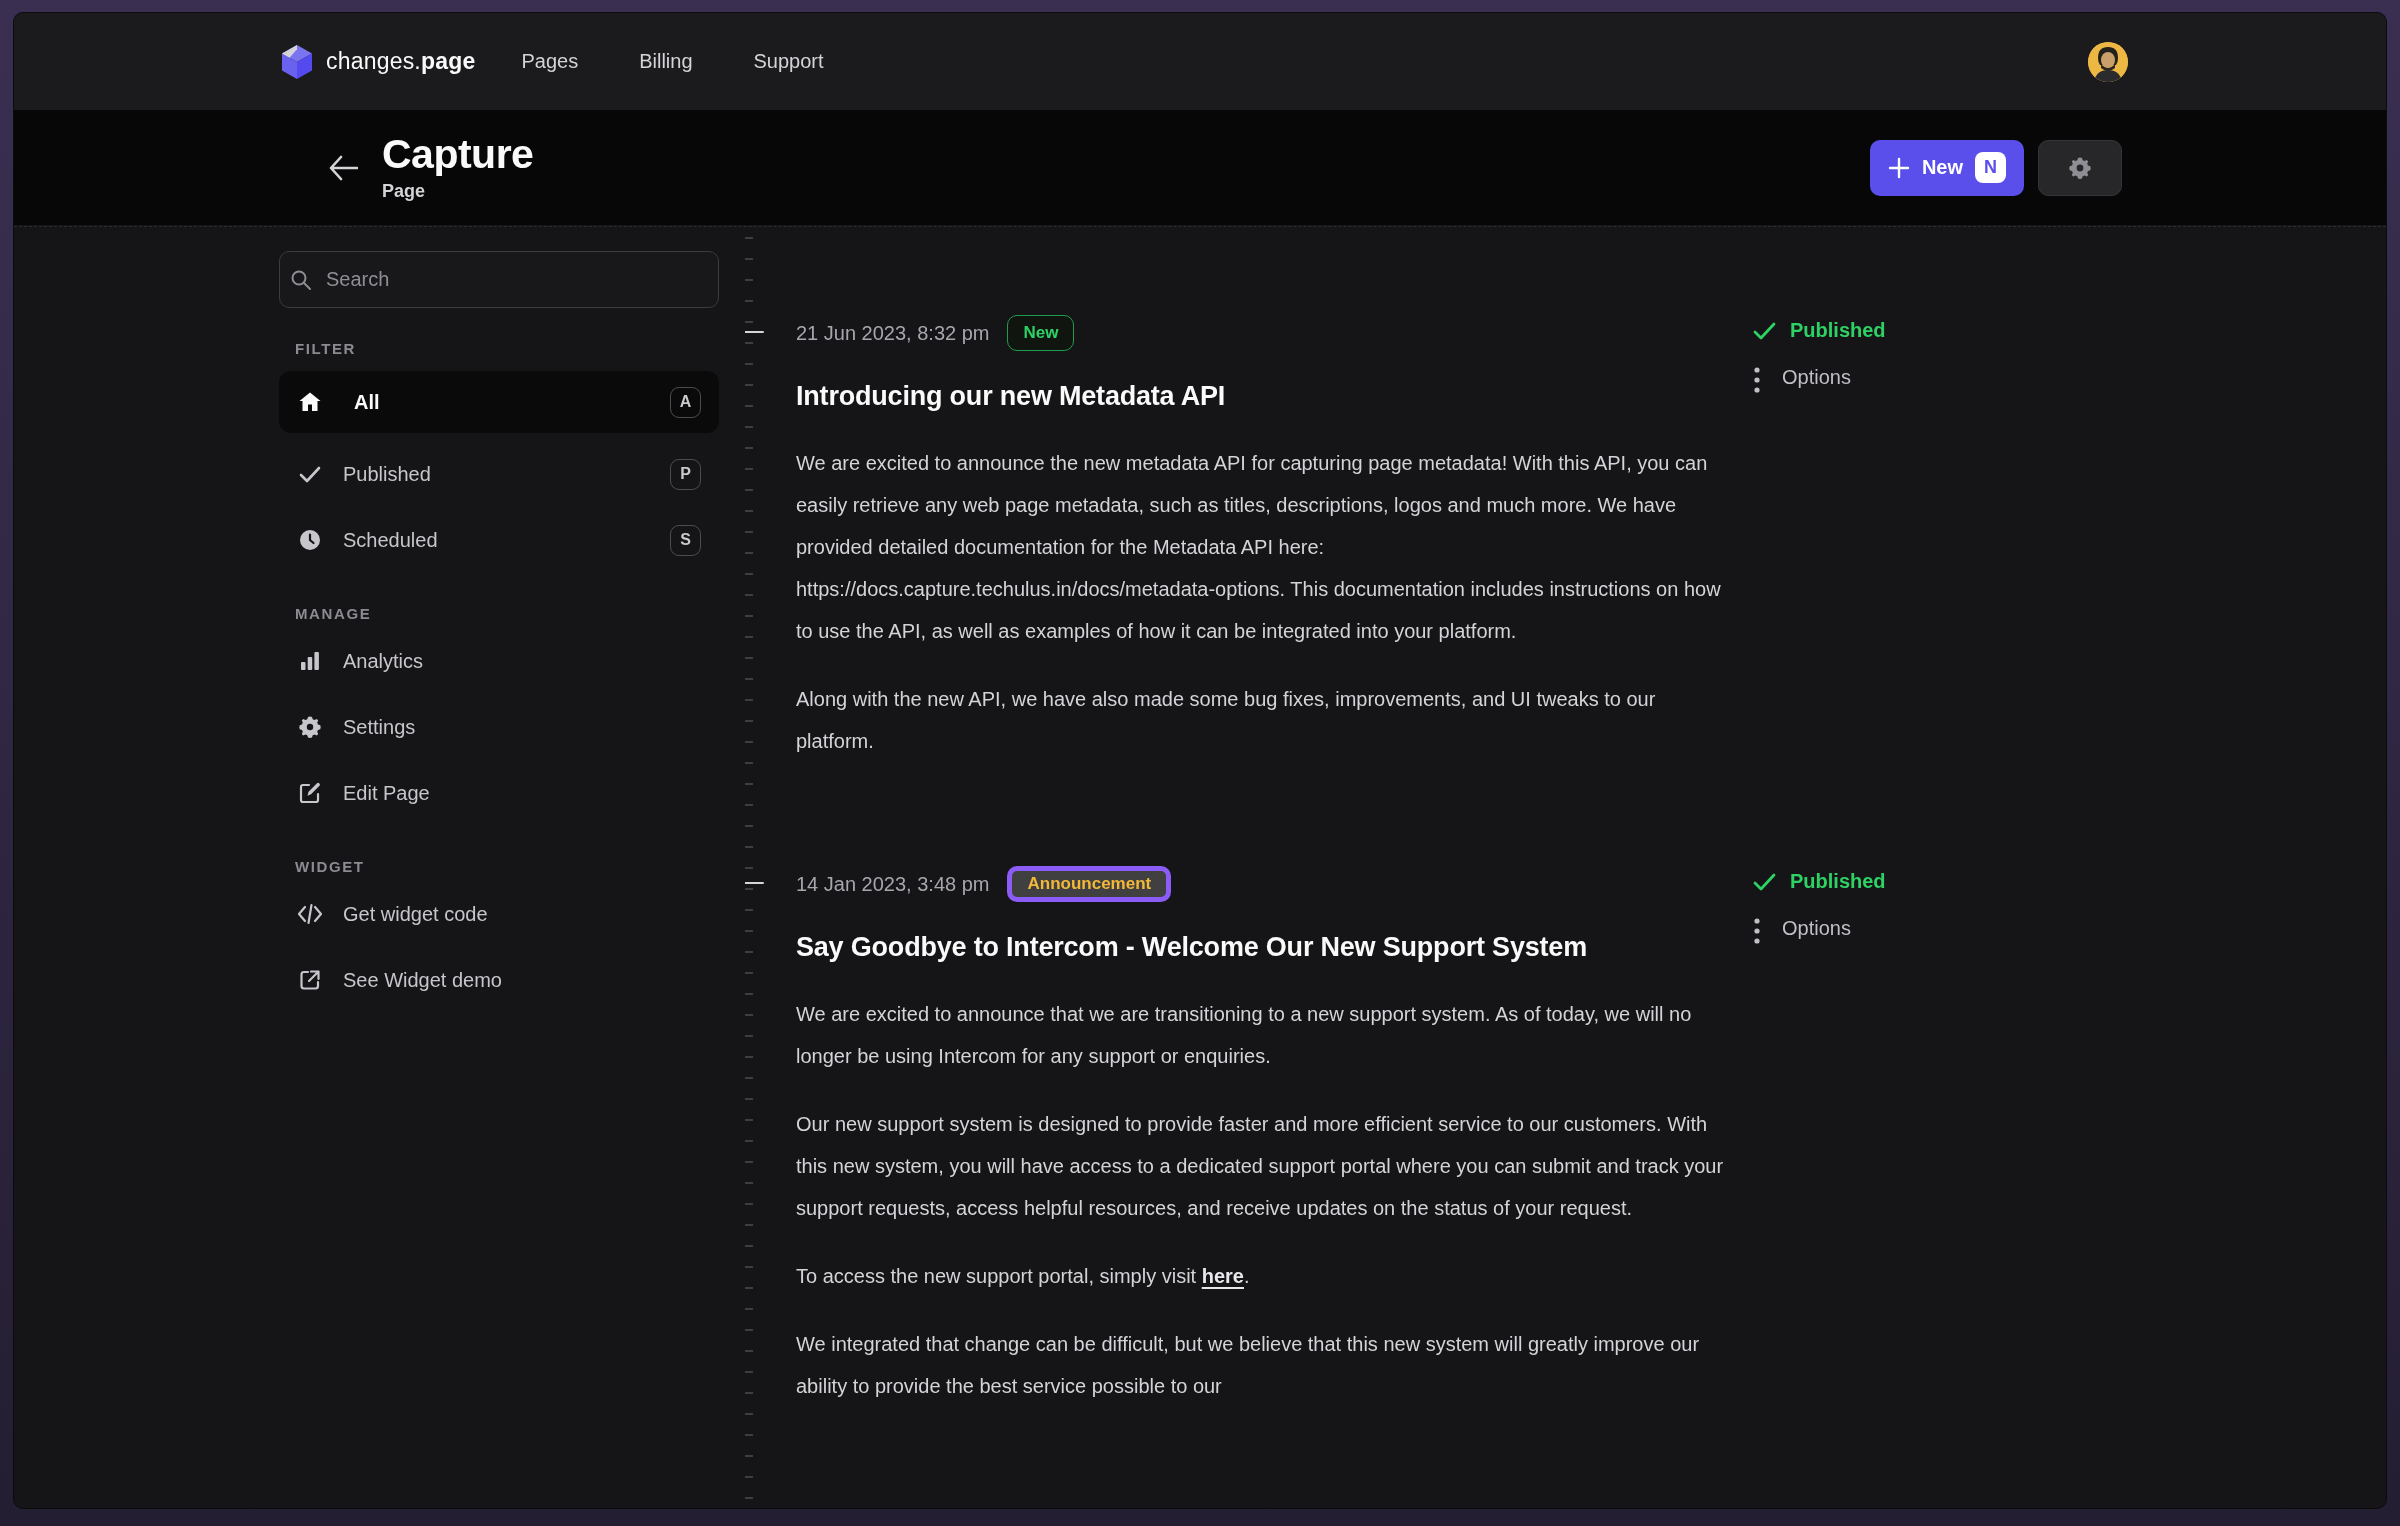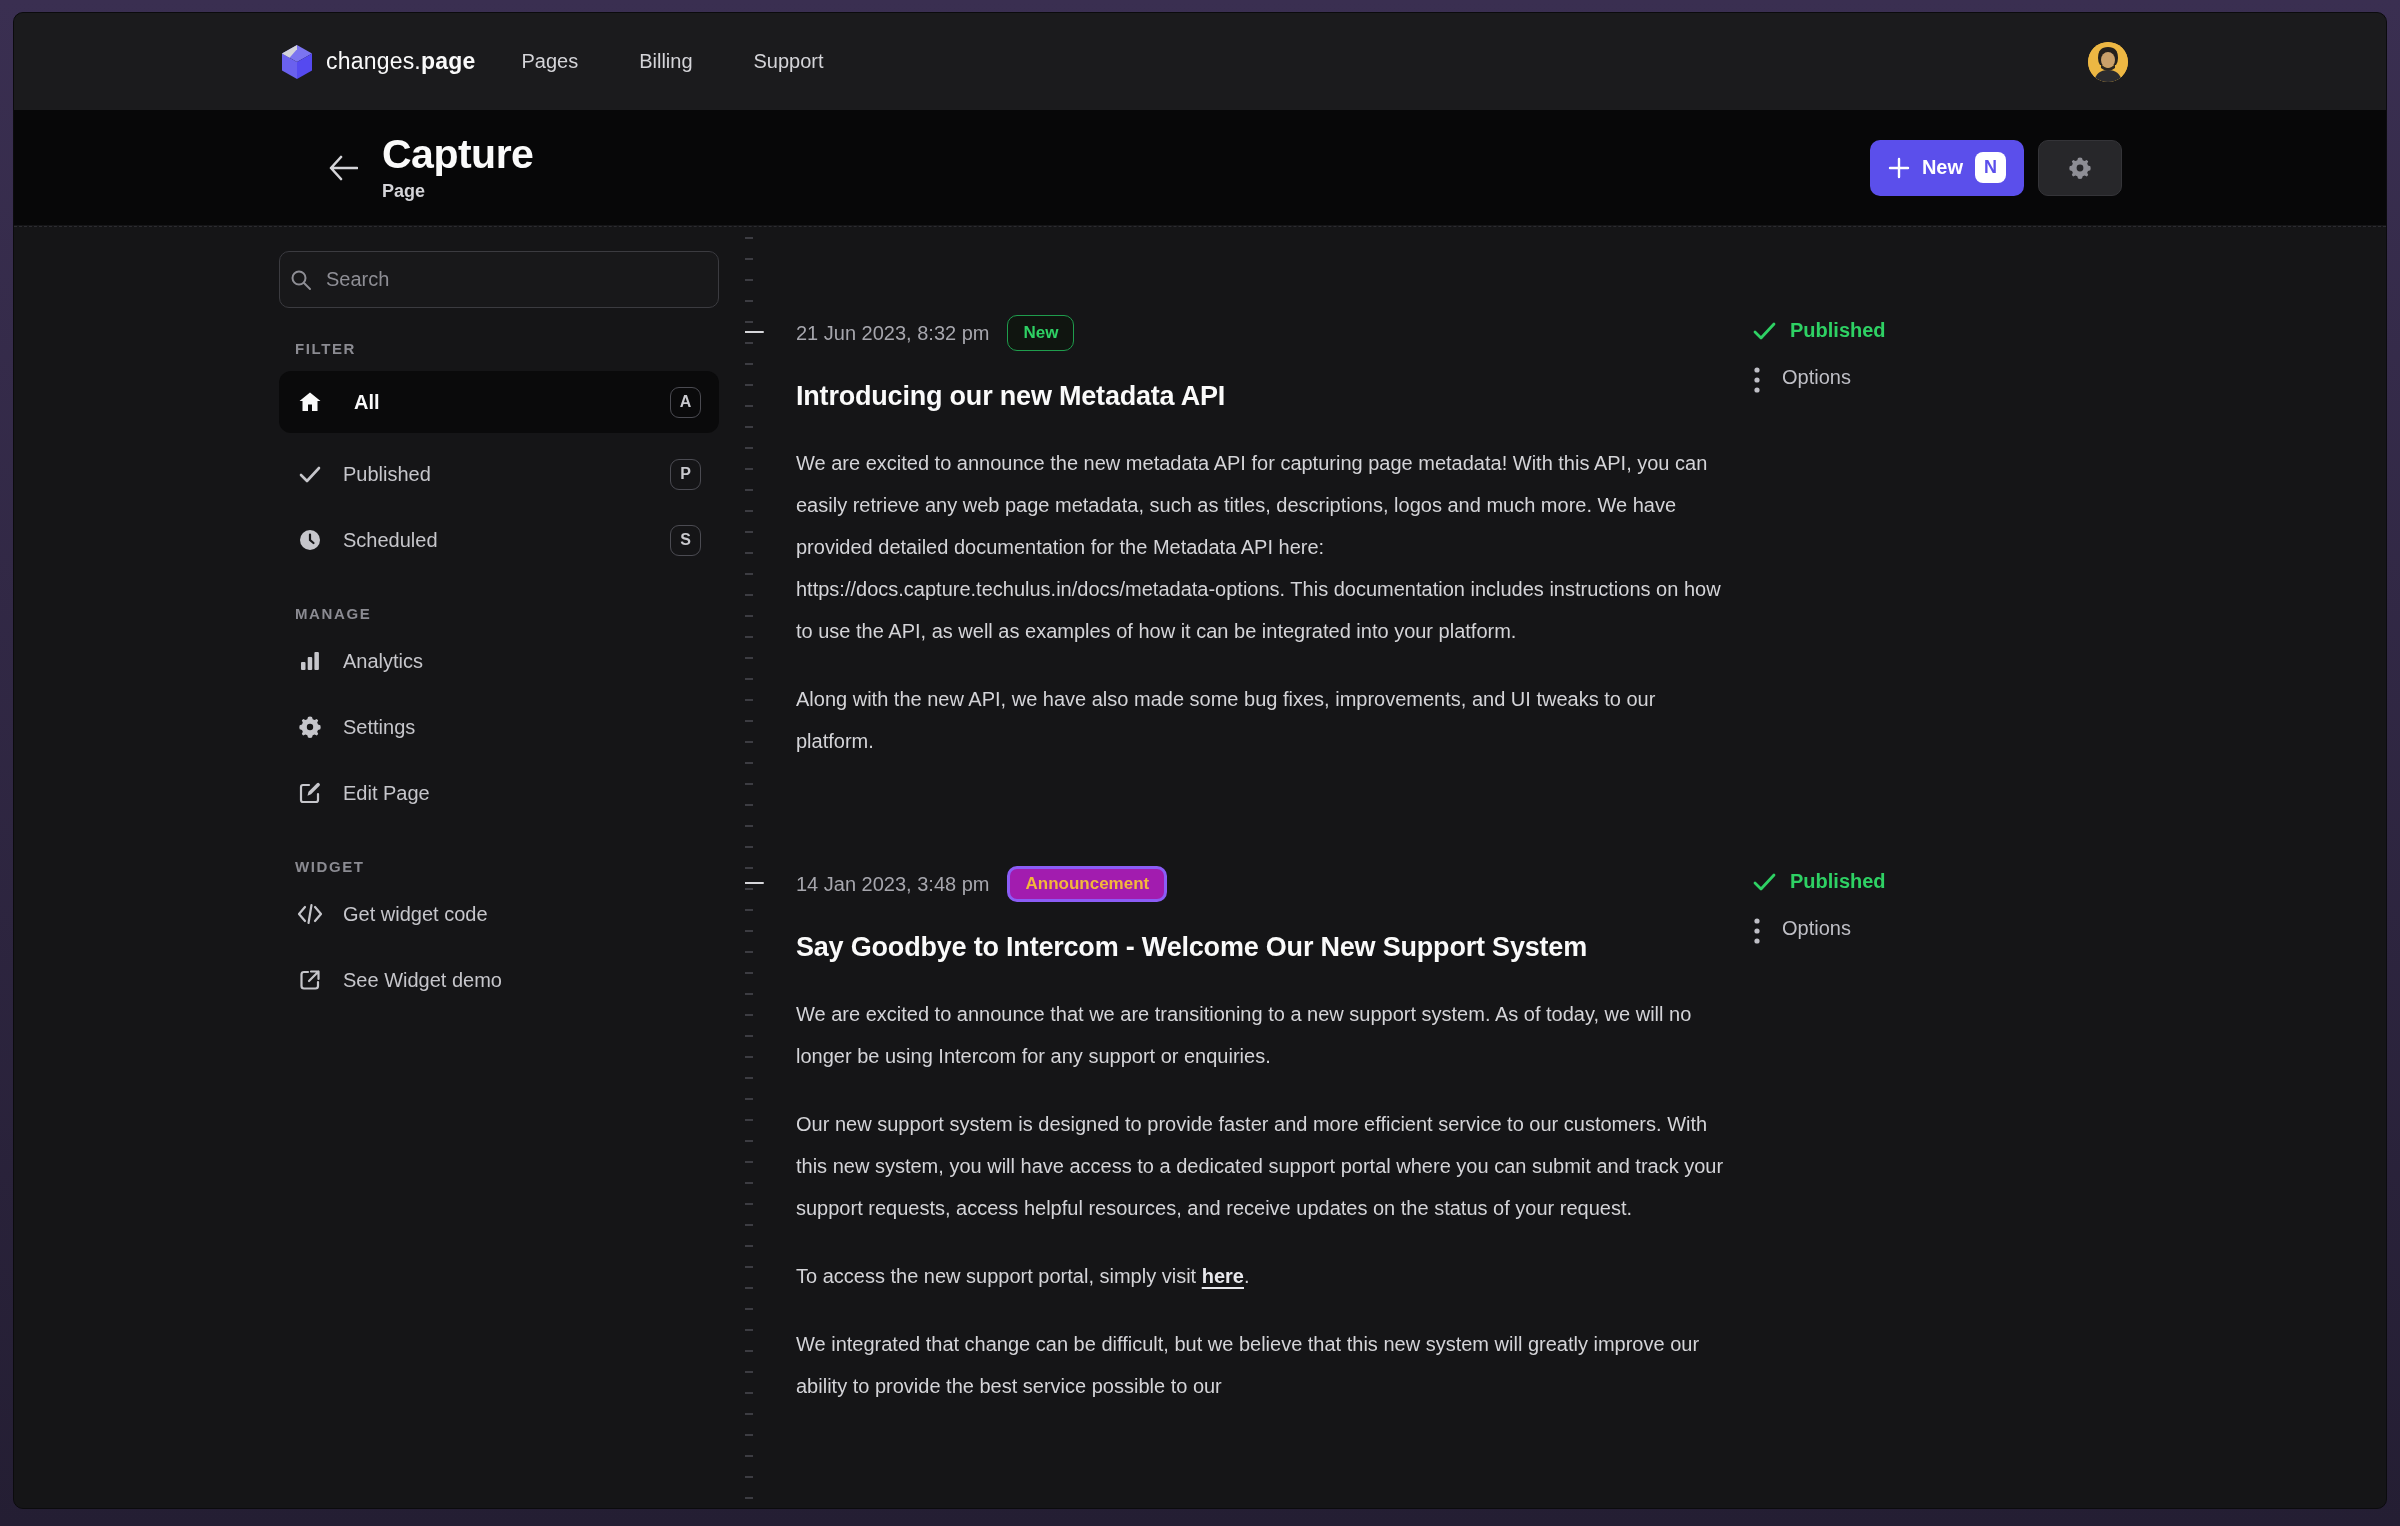--- a/index.html
+++ b/index.html
@@ -104,21 +104,21 @@
     content:""; position:absolute; left:-62px; top:16px; width:30px; height:2px;
     background:#d6d6da; border-radius:1px;
   }
   .post-head { display:flex; align-items:center; gap:18px; }
   .post-date { font-size:20px; color:#a6a6ad; }
   .badge {
     height:36px; padding:0 15px; border-radius:10px; font-size:17px; font-weight:600;
     display:flex; align-items:center;
   }
   .badge.green { color:#2ed164; border:1.5px solid #1f9d4d; background:#101510; }
-  .badge.amber { color:#f3b83a; border:3px solid #8b5cf6; background:#a21caf; }
+  .badge.amber { color:#f3b83a; border:5px solid #8b5cf6; background:#404040; }
   .post-title { margin-top:30px; font-size:27px; font-weight:800; color:#fafafa; letter-spacing:-.2px; }
   .post p {
     margin-top:26px; font-size:20px; line-height:42px; color:#d4d4d8; max-width:935px;
     font-weight:400;
   }
   .post p:first-of-type { margin-top:30px; }
   .post a.inline-link { color:#e8e8ec; font-weight:700; text-decoration:underline; text-underline-offset:4px; cursor:pointer; }
   .post-side { position:absolute; left:957px; top:4px; width:300px; }
   .side-status { display:flex; align-items:center; gap:14px; cursor:default; }
   .side-status .txt { font-size:20px; font-weight:600; color:#2ed164; }

